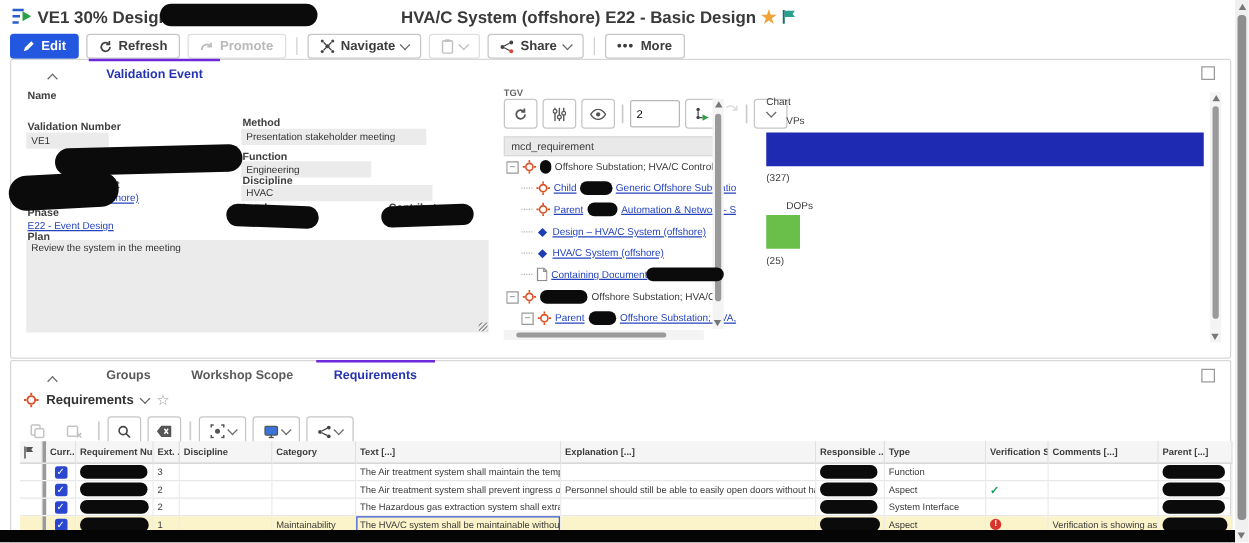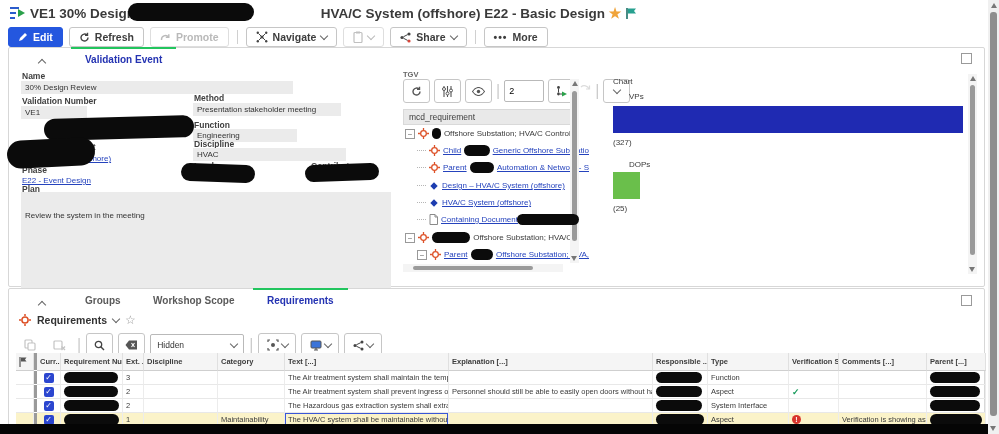--- a/index.html
+++ b/index.html
@@ -19,27 +19,27 @@
   .btn.disabled{color:#b9b9b9;border-color:#dedede}
   .tsep{width:1px;height:14px;background:#d0d0d0;margin:0 2px}
   .chev{display:inline-block;width:5px;height:5px;border-right:1.4px solid #666;border-bottom:1.4px solid #666;
         transform:rotate(45deg);margin-top:-3px}
   .chev.up{transform:rotate(-135deg);margin-top:3px}
   .chev.lt{border-color:#bbb}
   
   .panel{position:absolute;background:#fff;border:1px solid #d7d7d7;border-radius:2px}
   .tab{display:inline-block;padding:5px 14px 4px;font-size:10px;font-weight:bold;color:#5a5a5a;
        border-top:2px solid transparent;cursor:pointer;white-space:nowrap}
-  .tab.active{color:#2433b2;border-top:2px solid #22c55e}
+  .tab.active{color:#2433b2;border-top:2px solid #6d28d9}
   .maxbox{position:absolute;width:9px;height:9px;border:1.6px solid #9a9a9a;background:#fff}
   
   .flabel{position:absolute;font-size:8.5px;font-weight:bold;color:#404040;white-space:nowrap}
   .fval{position:absolute;background:#ebebeb;font-size:8px;color:#333;padding:2px 4px;height:9px;line-height:9px;white-space:nowrap;overflow:hidden}
   .link{color:#2543bd;text-decoration:underline;font-size:8px;white-space:nowrap;cursor:pointer}
-  .plan-box{position:absolute;background:#ebebeb;font-size:8px;color:#333;padding:19px 4px}
+  .plan-box{position:absolute;background:#ebebeb;font-size:8px;color:#333;padding:2px 4px}
   .plan-box::after{content:"";position:absolute;right:1px;bottom:1px;width:7px;height:7px;
      background:repeating-linear-gradient(135deg,transparent 0 1.5px,#9a9a9a 1.5px 2.5px)}
   
   .mini-btn{display:inline-flex;align-items:center;justify-content:center;width:25px;height:22px;
      border:1px solid #c6c6c6;border-radius:3px;background:#fff;cursor:pointer}
   .mini-input{width:30px;height:20px;border:1px solid #b9b9b9;border-radius:2px;font-size:9px;text-align:left;padding:0 4px;line-height:20px}
   .tree-hd{position:absolute;background:#e9e9e9;border:1px solid #d9d9d9;font-size:8.5px;color:#3c3c3c;
      padding:2px 5px;white-space:nowrap}
   .trow{position:absolute;height:17px;display:flex;align-items:center;gap:3px;font-size:8px;white-space:nowrap;overflow:hidden;width:172px}
   .exp{display:inline-flex;align-items:center;justify-content:center;width:8px;height:8px;border:1px solid #999;
@@ -159,21 +159,20 @@
     <span>More</span>
     </button>
 </div>
 
 <div class="panel" style="left:8px;top:47px;width:975px;height:238px">
   <span class="chev up abs" style="left:30px;top:9px"></span>
   <div class="tab active abs" style="left:62px;top:-1px">Validation Event</div>
   <div class="maxbox" style="right:12px;top:5px"></div>
 
   <div class="flabel" style="left:13px;top:23px">Name</div>
-  <div class="fval" style="left:12px;top:33px;width:264px">30% Design Review</div>
   <div class="flabel" style="left:13px;top:48px">Validation Number</div>
   <div class="fval" style="left:12px;top:58px;width:58px">VE1</div>
 
   <div class="flabel" style="left:185px;top:45px">Method</div>
   <div class="fval" style="left:184px;top:55px;width:140px">Presentation stakeholder meeting</div>
   <div class="flabel" style="left:185px;top:72px">Function</div>
   <div class="fval" style="left:184px;top:81px;width:96px">Engineering</div>
   <div class="flabel" style="left:185px;top:91px">Discipline</div>
   <div class="fval" style="left:184px;top:100px;width:145px">HVAC</div>
 
@@ -370,24 +369,20 @@
       <svg width="11" height="11" viewBox="0 0 11 11">
           <circle cx="4.5" cy="4.5" r="3.2" fill="none" stroke="#444" stroke-width="1.3"></circle>
           <path d="M7 7l3 3" stroke="#444" stroke-width="1.4"></path>
         </svg>
       </span>
     <span class="mini-btn">
       <svg width="13" height="10" viewBox="0 0 13 10">
           <path d="M4 .5h8v9H4L.5 5z" fill="#555"></path>
           <path d="M6.5 3 9.5 7M9.5 3 6.5 7" stroke="#fff" stroke-width="1.1"></path>
         </svg>
-      </span>
-    <span class="sel">
-      <span>Hidden</span>
-        <span class="chev"></span>
       </span>
     <span style="color:#ccc">|</span>
     <span class="mini-btn" style="width:36px;gap:3px">
       <svg width="12" height="12" viewBox="0 0 12 12">
         <path d="M1 3V1h2M9 1h2v2M11 9v2H9M3 11H1V9" fill="none" stroke="#555" stroke-width="1.2"></path>
           <circle cx="6" cy="6" r="2" fill="#555"></circle>
         </svg>
       <span class="chev"></span>
       </span>
     <span class="mini-btn" style="width:36px;gap:3px">

